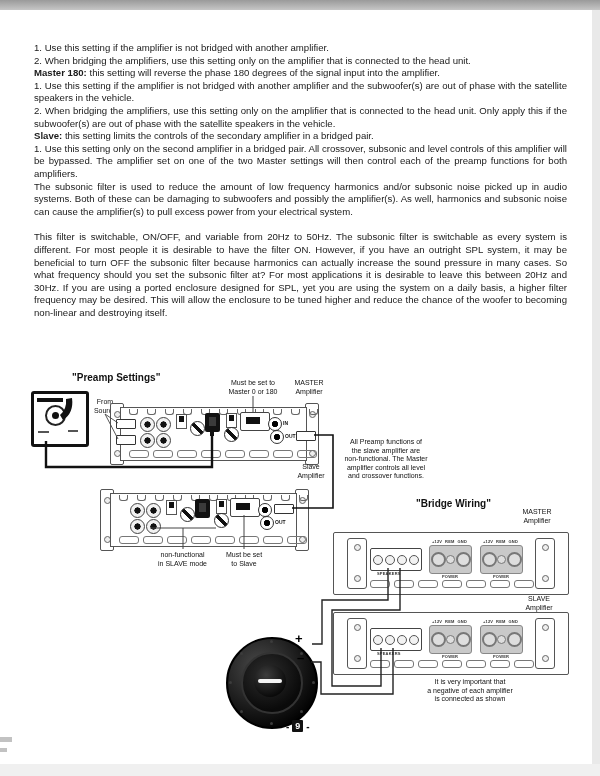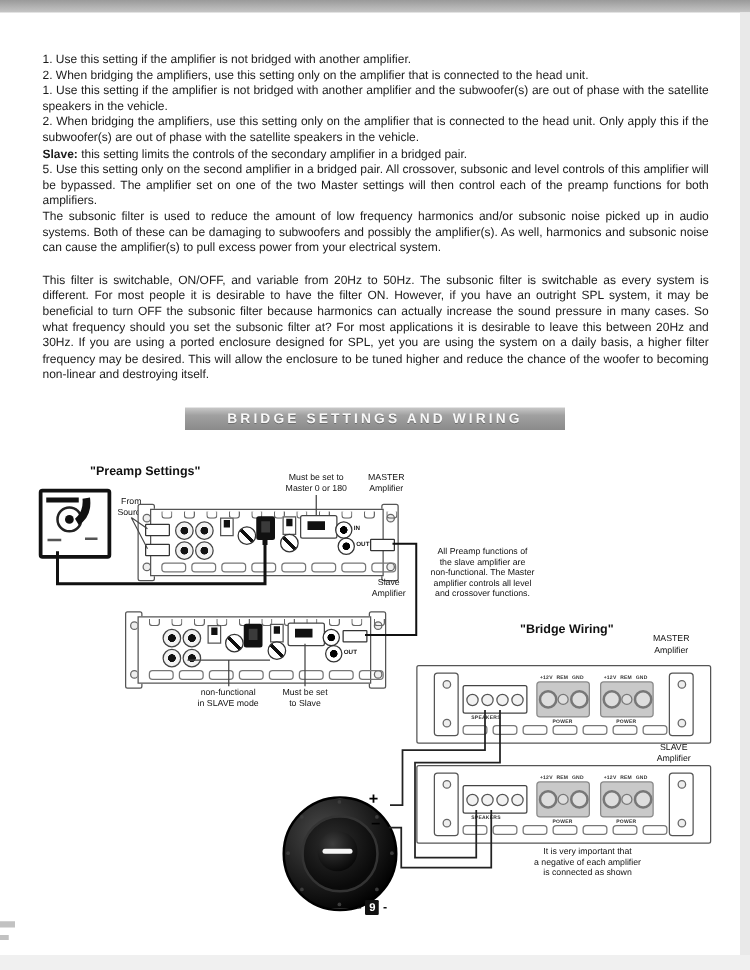--- a/index.html
+++ b/index.html
@@ -82,30 +82,30 @@
 
   <div class="abs scan-top"></div>
   <div class="abs scan-right"></div>
   <div class="abs scan-bottom"></div>
   <div class="abs smudge" style="left:0;top:737px;width:12px;height:5px;"></div>
   <div class="abs smudge" style="left:0;top:748px;width:7px;height:4px;"></div>
 
   <div class="abs text-col body-text">
     <div class="li"><b></b><span>1. Use this setting if the amplifier is not bridged with another amplifier.</span></div>
     <div class="li"><b></b><span>2. When bridging the amplifiers, use this setting only on the amplifier that is connected to the head unit.</span></div>
+    <div class="li"><b>Master 180:  </b><span>this setting will reverse the phase 180 degrees of the signal input into the amplifier.</span></div>
     <div class="li"><b></b><span>1. Use this setting if the amplifier is not bridged with another amplifier and the subwoofer(s) are out of phase with the satellite speakers in the vehicle.</span></div>
     <div class="li"><b></b><span>2. When bridging the amplifiers, use this setting only on the amplifier that is connected to the head unit.  Only apply this if the subwoofer(s) are out of phase with the satellite speakers in the vehicle.</span></div>
     <div class="li"><b>Slave:  </b><span>this setting limits the controls of the secondary amplifier in a bridged pair.</span></div>
-    <div class="li"><b></b><span>5. Use this setting only on the second amplifier in a bridged pair. All crossover, subsonic and level controls of this amplifier will be bypassed. The amplifier set on one of the two Master settings will then control each of the preamp functions for both amplifiers.</span></div>
+    <div class="li"><b></b><span>1. Use this setting only on the second amplifier in a bridged pair. All crossover, subsonic and level controls of this amplifier will be bypassed. The amplifier set on one of the two Master settings will then control each of the preamp functions for both amplifiers.</span></div>
 
     <div class="para">The subsonic filter is used to reduce the amount of low frequency harmonics and/or subsonic noise picked up in audio systems. Both of these can be damaging to subwoofers and possibly the amplifier(s). As well, harmonics and subsonic noise can cause the amplifier(s) to pull excess power from your electrical system.</div>
     <div class="para">This filter is switchable, ON/OFF, and variable from 20Hz to 50Hz. The subsonic filter is switchable as every system is different. For most people it is desirable to have the filter ON. However, if you have an outright SPL system, it may be beneficial to turn OFF the subsonic filter because harmonics can actually increase the sound pressure in many cases.  So what frequency should you set the subsonic filter at?  For most applications it is desirable to leave this between 20Hz and 30Hz. If you are using a ported enclosure designed for SPL, yet you are using the system on a daily basis, a higher filter frequency may be desired. This will allow the enclosure to be tuned higher and reduce the chance of the woofer to becoming non-linear and destroying itself.</div>
   </div>
 
-  <div class="abs banner">BRIDGE SETTINGS AND WIRING</div>
 
   <div class="abs lbl-b10" style="left:72px;top:372px;">"Preamp Settings"</div>
   <div class="abs lbl7" style="left:221px;top:379px;width:64px;">Must be set to
 Master 0 or 180</div>
   <div class="abs lbl7" style="left:288px;top:379px;width:42px;">MASTER
 Amplifier</div>
 
   <div class="abs device" style="left:31px;top:391px;">
     <div class="abs" style="left:3px;top:4px;width:26px;height:4px;background:#111;"></div>
     <div class="abs" style="left:11px;top:11px;width:17px;height:17px;border:2px solid #222;border-radius:50%;">

